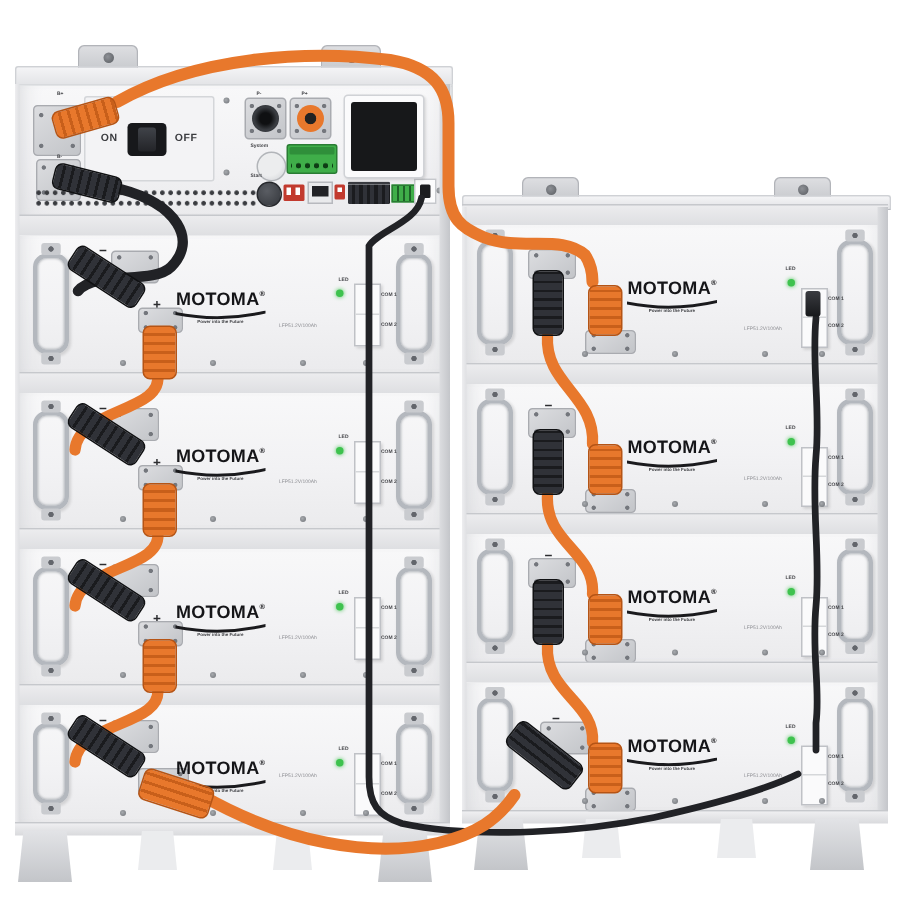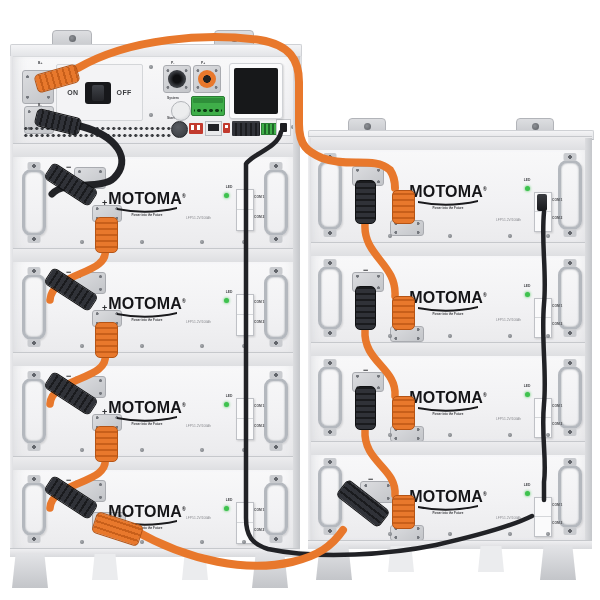--- a/index.html
+++ b/index.html
@@ -45,21 +45,21 @@
   
   .t{position:absolute;font-size:6px;line-height:1;white-space:nowrap;color:#45464a;font-weight:bold;
      transform:scale(.55);transform-origin:0 0;}
   .tc{transform-origin:50% 0;text-align:center;}
   .pol{position:absolute;font-size:9px;font-weight:bold;color:#2c2d30;line-height:1;}
   
   .module{position:absolute;}
   .module .band{position:absolute;left:0;right:0;top:0;height:14px;}
   .module .face{position:absolute;left:0;right:0;top:14px;bottom:0;}
   .logo{position:absolute;width:86px;text-align:center;z-index:5;}
-  .logo .lt{font-size:16px;font-weight:bold;letter-spacing:.2px;color:#151518;}
+  .logo .lt{font-size:12px;font-weight:bold;letter-spacing:.2px;color:#151518;}
   .logo sup{font-size:5px;font-weight:bold;color:#151518;vertical-align:6px;}
   .logo svg{display:block;margin:-1px auto 0;}
   .logo .tag{font-size:6px;transform:scale(.5);transform-origin:50% 0;color:#3c3d41;font-weight:bold;}
   .led-dot{position:absolute;width:5px;height:5px;border-radius:50%;background:var(--green-led);
            box-shadow:0 0 3px var(--green-led);}
   .com-block{position:absolute;width:16px;background:#fafafb;border:1px solid #bfc1c6;box-shadow:1px 1px 2px rgba(0,0,0,.15);}
   .com-cell{height:50%;box-sizing:border-box;border-bottom:1px solid #d5d7da;}
   .com-cell:last-child{border-bottom:none;}
   .com-plug{position:absolute;display:none;background:linear-gradient(180deg,#3a3c41,#17181b);border-radius:2px;z-index:61;}
   .mod-com-plug .com-plug{display:block;}

